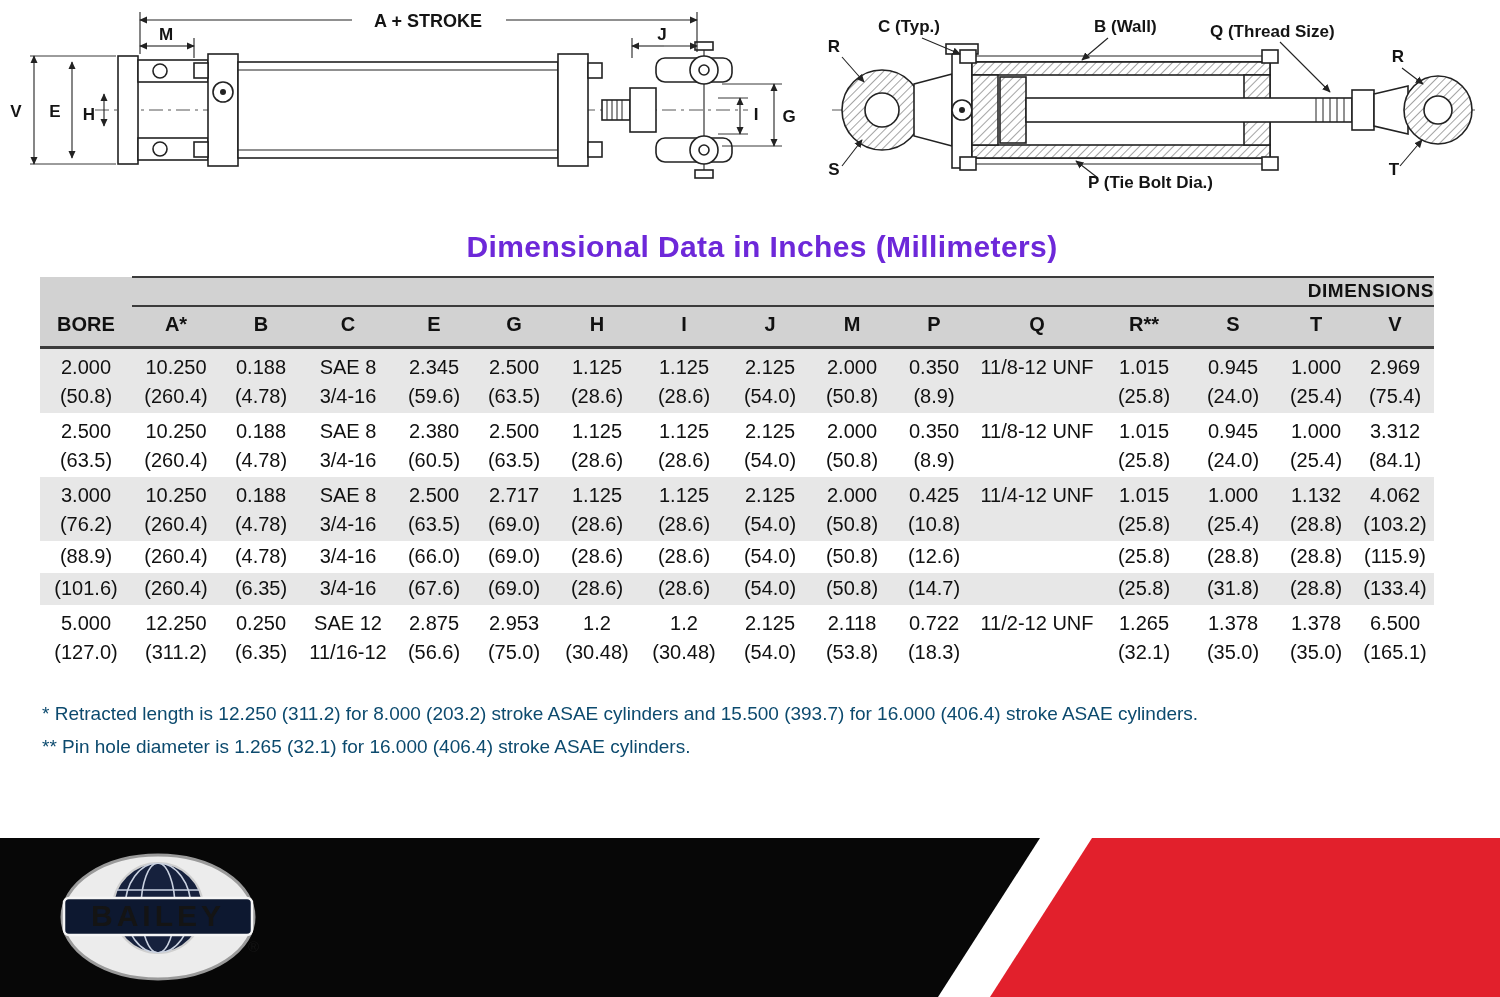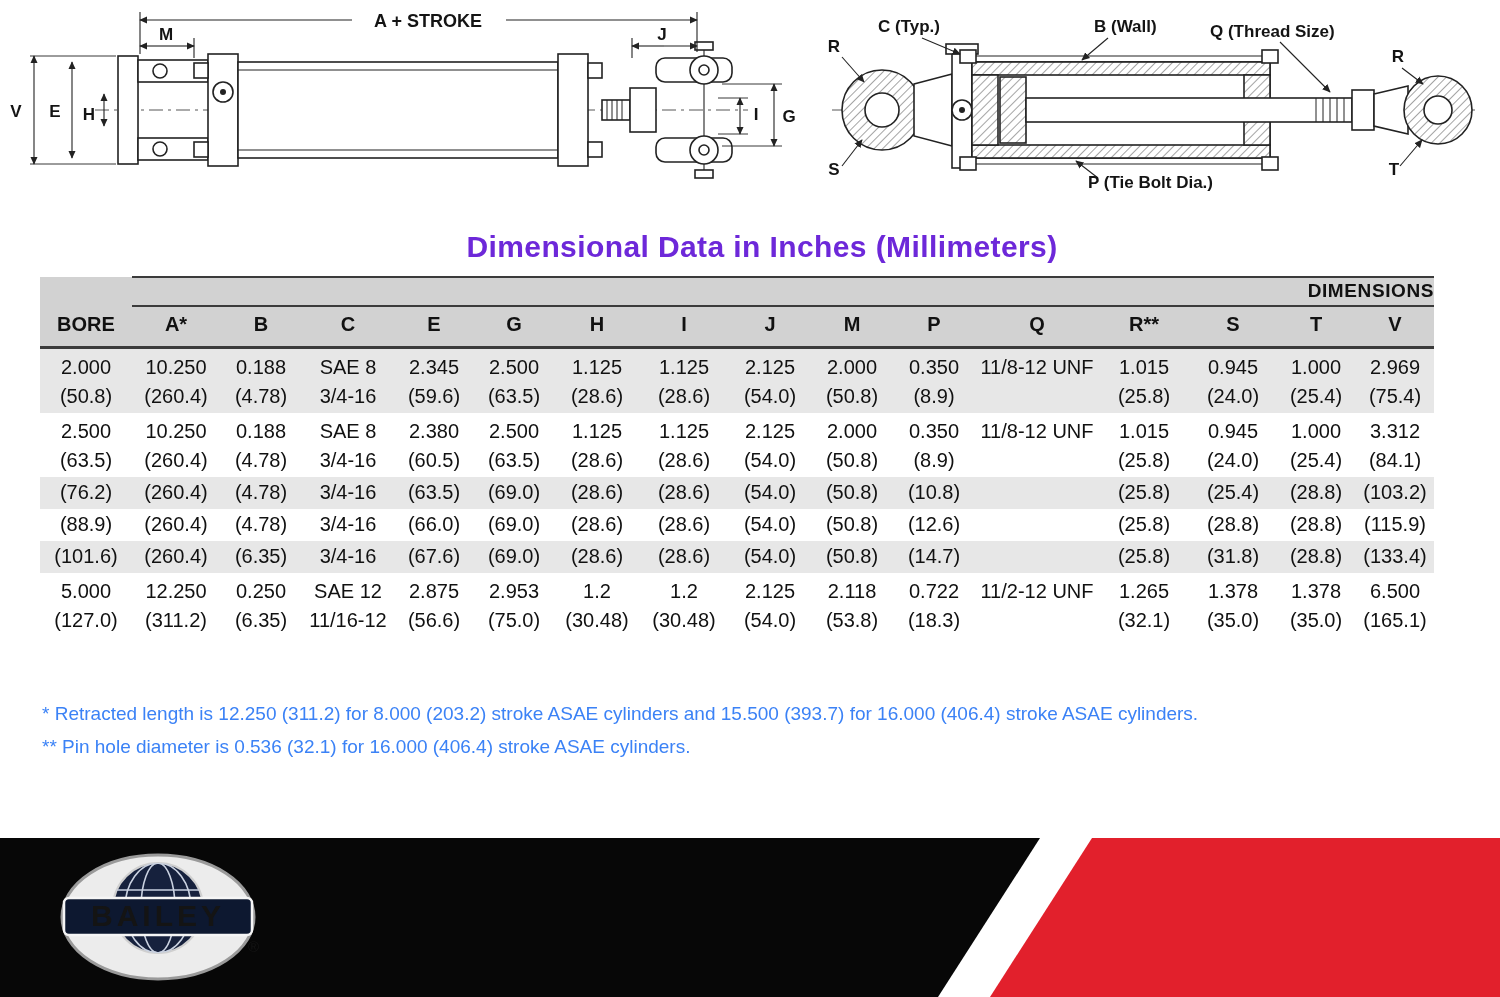--- a/index.html
+++ b/index.html
@@ -38,21 +38,21 @@
     text-align:center; font-size:20px; line-height:26px; padding:2px 0 1px;
     white-space:nowrap; overflow:hidden;
   }
   tbody tr.line-in td { padding-top:5px; }
   tbody tr.line-mm td { padding-bottom:4px; }
   tbody tr.shaded { background:#e7e7e7; }
   tbody tr.plain  { background:#ffffff; }
 
   .footnotes {
     position:absolute; top:697px; left:42px; width:1400px;
-    font-size:19px; line-height:1.75; color:#3b82f6;
+    font-size:19px; line-height:1.75; color:#0c4a6e;
   }
   .banner { position:absolute; top:838px; left:0; width:1500px; height:159px; }
 </style>
 </head>
 <body>
 
 <svg class="drawing-left" width="810" height="212" viewBox="0 0 810 212">
   <defs>
     <marker id="arrL" viewBox="0 0 10 10" refX="9" refY="5" markerWidth="7.5" markerHeight="7.5" orient="auto">
       <path d="M0 0.5 L10 5 L0 9.5 z" fill="#222"></path>
@@ -336,20 +336,38 @@
           <td>(28.6)</td>
           <td>(54.0)</td>
           <td>(50.8)</td>
           <td>(8.9)</td>
           <td></td>
           <td>(25.8)</td>
           <td>(24.0)</td>
           <td>(25.4)</td>
           <td>(84.1)</td>
         </tr>
+        <tr class="shaded line-in">
+          <td>3.000</td>
+          <td>10.250</td>
+          <td>0.188</td>
+          <td>SAE 8</td>
+          <td>2.500</td>
+          <td>2.717</td>
+          <td>1.125</td>
+          <td>1.125</td>
+          <td>2.125</td>
+          <td>2.000</td>
+          <td>0.425</td>
+          <td>11/4-12 UNF</td>
+          <td>1.015</td>
+          <td>1.000</td>
+          <td>1.132</td>
+          <td>4.062</td>
+        </tr>
         <tr class="shaded line-mm">
           <td>(76.2)</td>
           <td>(260.4)</td>
           <td>(4.78)</td>
           <td>3/4-16</td>
           <td>(63.5)</td>
           <td>(69.0)</td>
           <td>(28.6)</td>
           <td>(28.6)</td>
           <td>(54.0)</td>
@@ -432,21 +450,21 @@
           <td>(35.0)</td>
           <td>(35.0)</td>
           <td>(165.1)</td>
         </tr>
       </tbody>
   </table>
 </div>
 
 <div class="footnotes">
   <div>* Retracted length is 12.250 (311.2) for 8.000 (203.2) stroke ASAE cylinders and 15.500 (393.7) for 16.000 (406.4) stroke ASAE cylinders.</div>
-  <div>**  Pin hole diameter is 0.536 (32.1) for 16.000 (406.4) stroke ASAE cylinders.</div>
+  <div>**  Pin hole diameter is 1.265 (32.1) for 16.000 (406.4) stroke ASAE cylinders.</div>
 </div>
 
 <svg class="banner" width="1500" height="159" viewBox="0 0 1500 159">
   <polygon points="0,0 1040,0 938,159 0,159" fill="#070707"></polygon>
   <polygon points="1092,0 1500,0 1500,159 990,159" fill="#e2202c"></polygon>
   <g>
     <ellipse cx="158" cy="79" rx="96" ry="62" fill="#ececec" stroke="#9a9a9a" stroke-width="3"></ellipse>
     <clipPath id="globeClip">
         <circle cx="158" cy="70" r="45"></circle>
       </clipPath>

